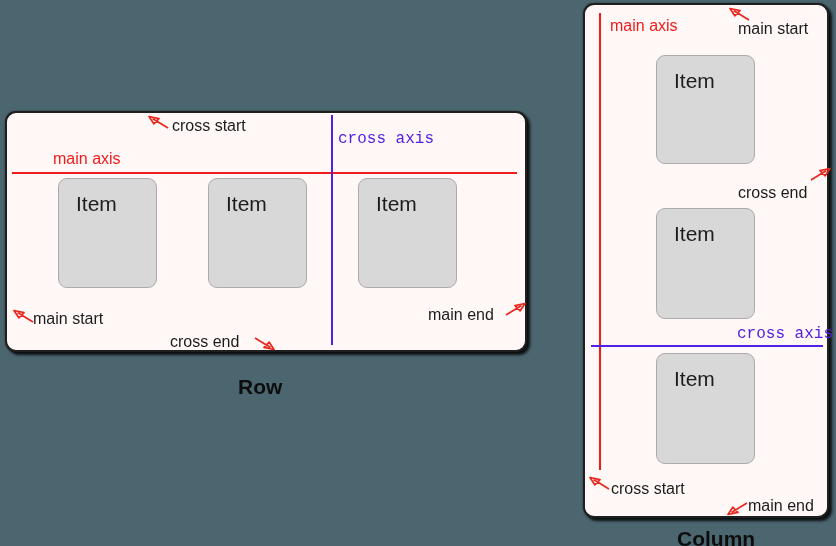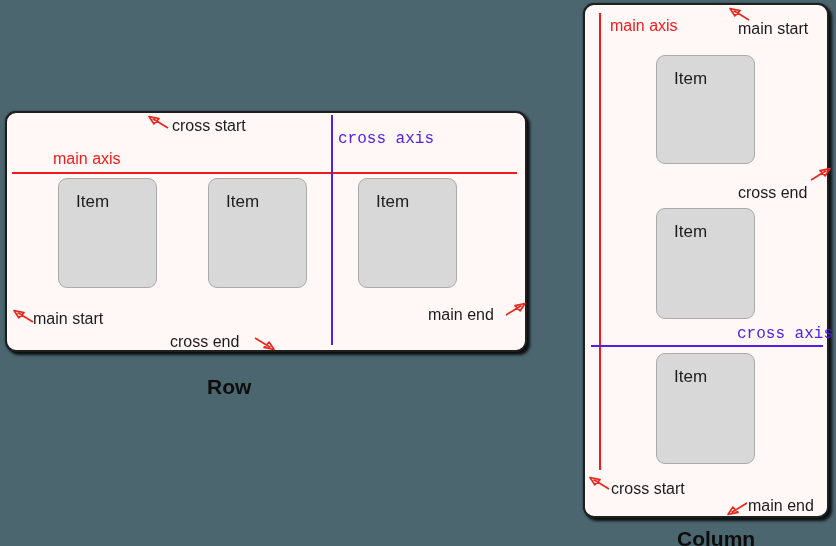--- a/index.html
+++ b/index.html
@@ -28,21 +28,21 @@
   .axis-line-h{position:absolute;height:2px;background:#f21b1b;}
   .axis-line-v{position:absolute;width:2px;background:#f21b1b;}
   .cross-line-h{position:absolute;height:2px;background:#531fe4;}
   .cross-line-v{position:absolute;width:2px;background:#531fe4;}
   .item{
     position:absolute;
     width:99px;
     background:#d8d8d8;
     border:1px solid #ababab;
     border-radius:9px;
-    font-size:17px;
+    font-size:21px;
     color:#1d1d1d;
     padding:13px 0 0 17px;
     box-sizing:border-box;
   }
   .caption{
     position:absolute;
     font-size:21px;
     font-weight:bold;
     color:#0d0d0d;
     white-space:nowrap;
@@ -91,21 +91,21 @@
   </span>
 
   <span class="lbl" style="left:421px;top:193px;">main end</span>
   <span class="arrow dir-ur" style="left:498px;top:188px;">
     <svg viewBox="0 0 22 15">
         <path d="M21 14 L5.5 4.5 M2 2.5 L12 4.6 L6.8 9.8 Z" fill="none" stroke="#e8281e" stroke-width="1.7" stroke-linejoin="round"></path>
       </svg>
   </span>
 </div>
 
-<span class="caption" style="left:207px;top:375px;">Row</span>
+<span class="caption" style="left:238px;top:375px;">Row</span>
 
 <div class="card" style="left:583px;top:3px;width:242px;height:511px;">
 
   <div class="axis-line-v" style="left:14px;top:8px;height:457px;"></div>
   <span class="lbl red-txt" style="left:25px;top:12px;">main axis</span>
 
   <span class="arrow dir-ul" style="left:143px;top:1px;">
     <svg viewBox="0 0 22 15">
         <path d="M21 14 L5.5 4.5 M2 2.5 L12 4.6 L6.8 9.8 Z" fill="none" stroke="#e8281e" stroke-width="1.7" stroke-linejoin="round"></path>
       </svg>

